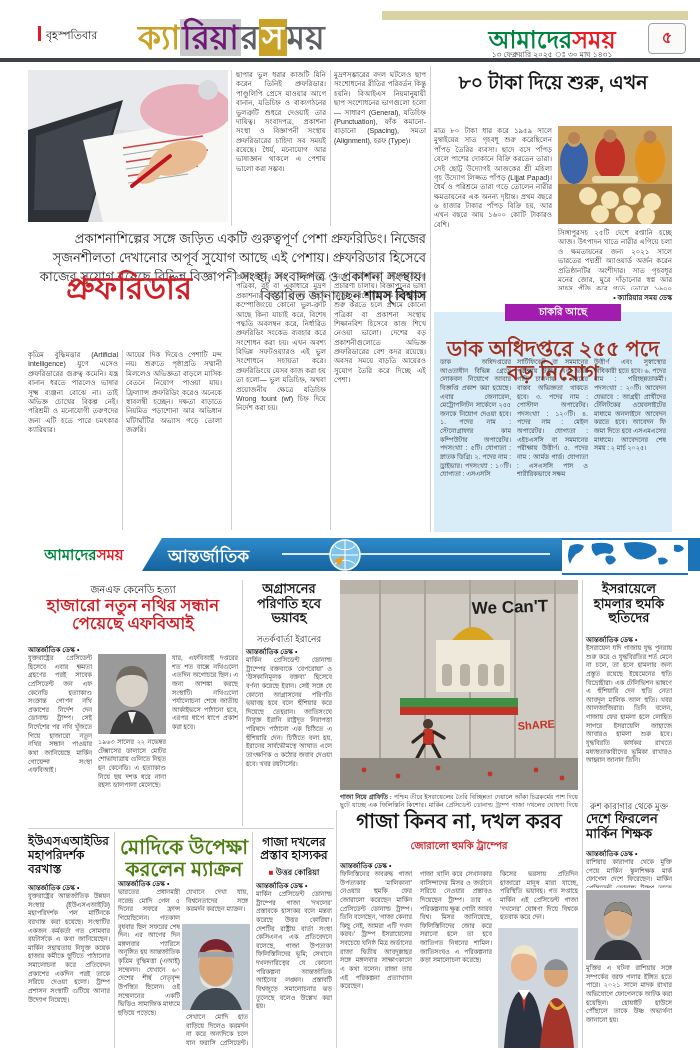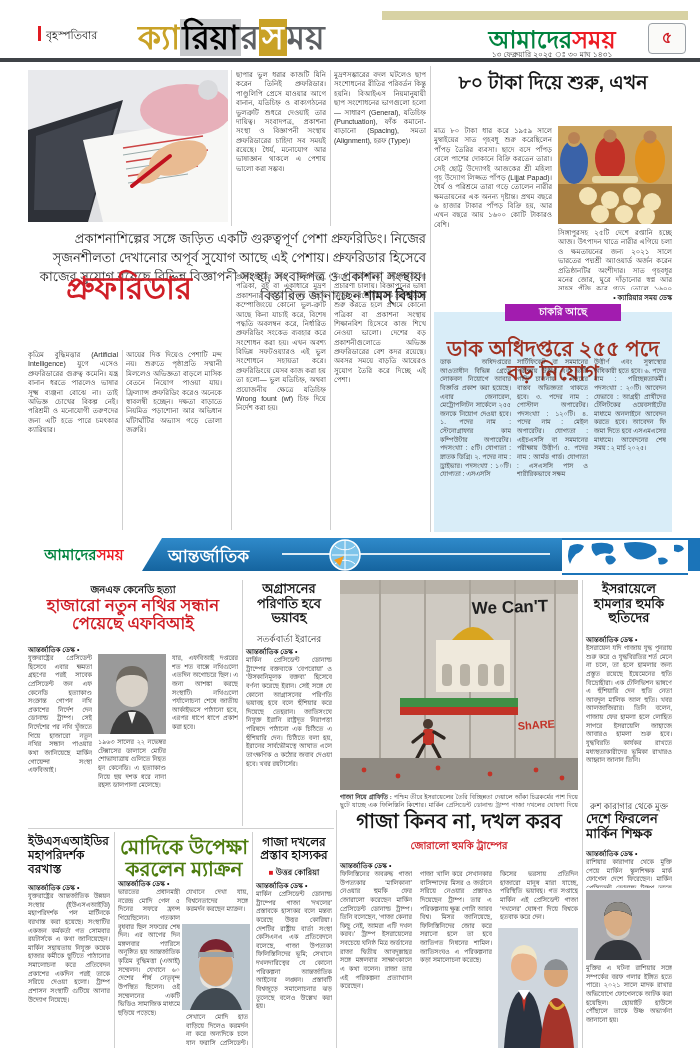--- a/index.html
+++ b/index.html
@@ -2,37 +2,37 @@
 <html><head>
 <meta charset="utf-8">
 <style>
   html,body{margin:0;padding:0;background:#e9e9e9;}
   .page{position:relative;width:700px;height:1050px;background:#ffffff;overflow:hidden;
         font-family:"Liberation Sans",sans-serif;color:#222;}
   .abs{position:absolute;}
   .body-sm{font-size:7px;line-height:1.34;text-align:justify;color:#2d2d2d;overflow:hidden;}
   .body-xs{font-size:6.4px;line-height:1.35;text-align:justify;color:#333;overflow:hidden;}
   .byline{font-size:6.8px;font-weight:bold;color:#111;}
-  .kicker{font-weight:bold;color:#1a1a1a;text-align:center;}
+  .kicker{font-weight:normal;color:#1a1a1a;text-align:center;}
   .hl{font-weight:bold;text-align:center;line-height:1.12;}
   .red{color:#d01f27;}
   .vline{width:1px;background:#cfcfcf;}
   .hline{height:1px;background:#cfcfcf;}
   svg{display:block;}
 </style>
 </head>
 <body>
 
 <div class="page">
 
   <div class="abs" style="left:38px;top:26px;width:3px;height:15px;background:#e01b22;"></div>
   <div class="abs" style="left:46px;top:27px;font-size:11px;color:#222;">বৃহস্পতিবার</div>
 
   <div class="abs" style="left:138px;top:12px;width:260px;height:46px;font-weight:bold;font-size:33px;white-space:nowrap;">
-    <span style="color:#c9a227;">ক্যা</span><span style="background:#c7c9cb;color:#000000;padding:0 2px;">রিয়া</span><span style="color:#5d6064;">র</span><span style="background:#c9a227;color:#ffffff;padding:0 3px;">স</span><span style="color:#5d6064;">ময়</span>
+    <span style="color:#c9a227;">ক্যা</span><span style="background:#c7c9cb;color:#701a75;padding:0 2px;">রিয়া</span><span style="color:#5d6064;">র</span><span style="background:#c9a227;color:#ffffff;padding:0 3px;">স</span><span style="color:#5d6064;">ময়</span>
   </div>
 
   <div class="abs" style="left:382px;top:11px;width:306px;height:9px;background:#d8d2a4;"></div>
 
   <div class="abs" style="left:462px;top:21px;width:180px;text-align:center;font-weight:bold;font-size:24px;white-space:nowrap;">
     <span style="color:#00833e;">আমাদের</span><span style="color:#ed1c24;">সময়</span>
   </div>
   <div class="abs" style="left:462px;top:49px;width:180px;text-align:center;font-size:7.5px;color:#333;">১৩ ফেব্রুয়ারি ২০২৫ ঃ ৩০ মাঘ ১৪৩১</div>
 
   <div class="abs" style="left:648px;top:23px;width:36px;height:29px;border:1.5px solid #9aa0a6;border-radius:4px;background:#fafaf8;display:flex;align-items:center;justify-content:center;">

